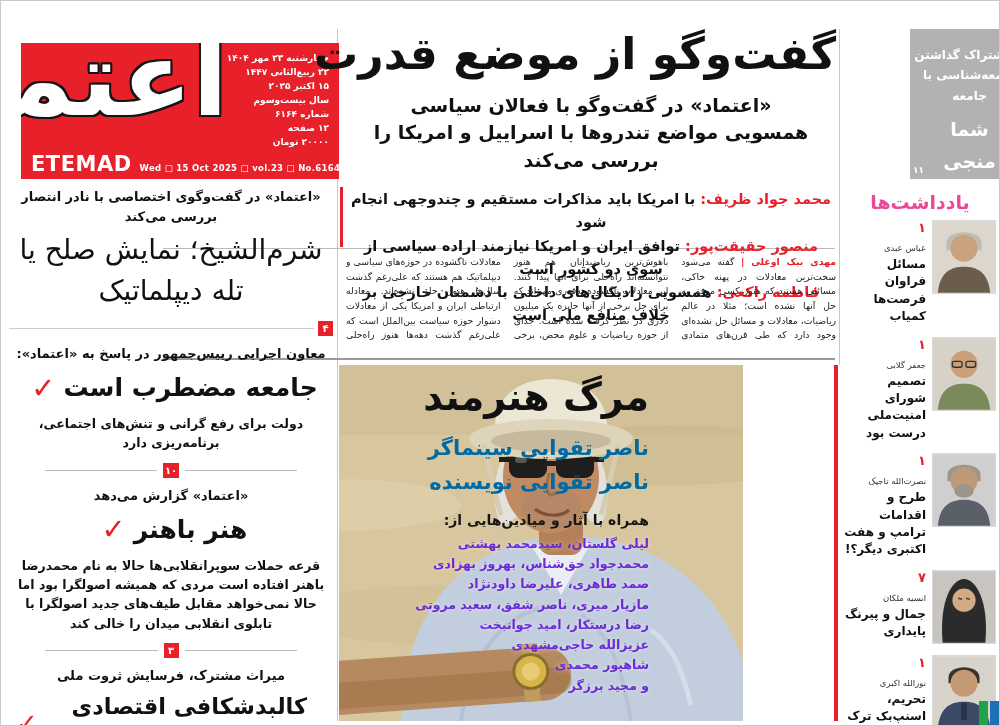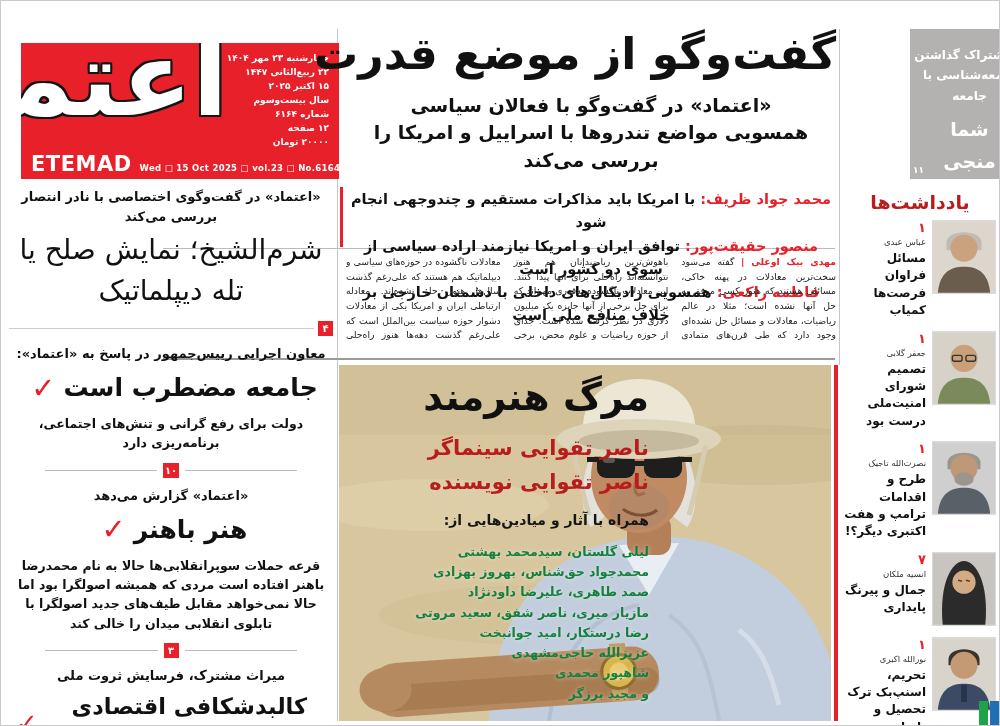--- a/index.html
+++ b/index.html
@@ -61,46 +61,46 @@
   .badge {
     display:inline-block; min-width:15px; height:15px; background:#e8202a; color:#fff;
     font-size:10px; font-weight:bold; line-height:15px; text-align:center; padding:0 2px;
   }
   .div-left { display:flex; align-items:center; gap:4px; margin:10px 0 8px; }
   .div-left .line { flex:1; height:1px; background:#ccc; }
   .div-center { display:flex; align-items:center; gap:6px; margin:10px 36px 8px; }
   .div-center .line { flex:1; height:1px; background:#bbb; }
 
   
-  .photo-wrap { position:absolute; left:338px; top:364px; width:492px; height:356px; overflow:hidden; }
+  .photo-wrap { position:absolute; left:338px; top:364px; width:404px; height:356px; overflow:hidden; }
   .photo-wrap svg { display:block; }
   .photo-overlay { position:absolute; right:auto; left:10px; top:10px; width:300px; text-align:right; }
   .p-head { font-size:38px; font-weight:bold; line-height:1.2; color:#101010; }
-  .p-sub { font-size:21px; font-weight:bold; line-height:1.65; margin-top:10px; color:#b91c1c; }
+  .p-sub { font-size:21px; font-weight:bold; line-height:1.65; margin-top:10px; color:#0369a1; }
   .p-leadin { font-size:14px; font-weight:bold; margin-top:12px; color:#161616; }
-  .p-names { margin-top:14px; font-size:12.5px; font-weight:bold; color:#15803d; line-height:1.62;
+  .p-names { margin-top:6px; font-size:12.5px; font-weight:bold; color:#6d28d9; line-height:1.62;
              text-shadow:0 0 5px rgba(255,255,255,.55); }
 
   
   .sidebar { position:absolute; left:843px; top:28px; width:152px; }
   .topbox {
     position:relative; margin-right:0; margin-left:0; left:33px; width:119px; height:150px;
     background:#b3b2b0; color:#fff; text-align:center; padding-top:16px;
   }
   .tb-s { font-size:12px; font-weight:bold; line-height:1.7; }
   .tb-b { font-size:19px; font-weight:bold; margin-top:12px; }
   .tb-b2 { font-size:19px; font-weight:bold; margin-top:10px; }
   .tb-page { position:absolute; left:3px; bottom:4px; font-size:9px; font-weight:bold; }
-  .notes-title { color:#b91c1c; font-size:19px; font-weight:bold; text-align:center; margin-top:12px; }
+  .notes-title { color:#ec4899; font-size:19px; font-weight:bold; text-align:center; margin-top:12px; }
   .note { display:flex; gap:6px; padding:7px 0 4px; }
   .note-photo { flex:0 0 64px; }
   .note-photo svg { display:block; border:1px solid #d9d9d9; }
   .note-txt { flex:1; text-align:right; }
   .note-page { color:#e8202a; font-size:13px; font-weight:bold; }
-  .note-author { font-size:8.5px; color:#333; margin-top:2px; }
+  .note-author { font-size:8.5px; color:#333; margin-top:8px; }
   .note-title { font-size:12px; font-weight:bold; line-height:1.45; margin-top:3px; }
   .corner-bars { position:absolute; left:978px; top:700px; display:flex; gap:2px; direction:ltr; }
   .bar-g { width:9px; height:26px; background:#1fa24a; }
   .bar-b { width:9px; height:26px; background:#1f6fb5; }
 </style>
 </head>
 <body>
 
 <div class="page">
 

